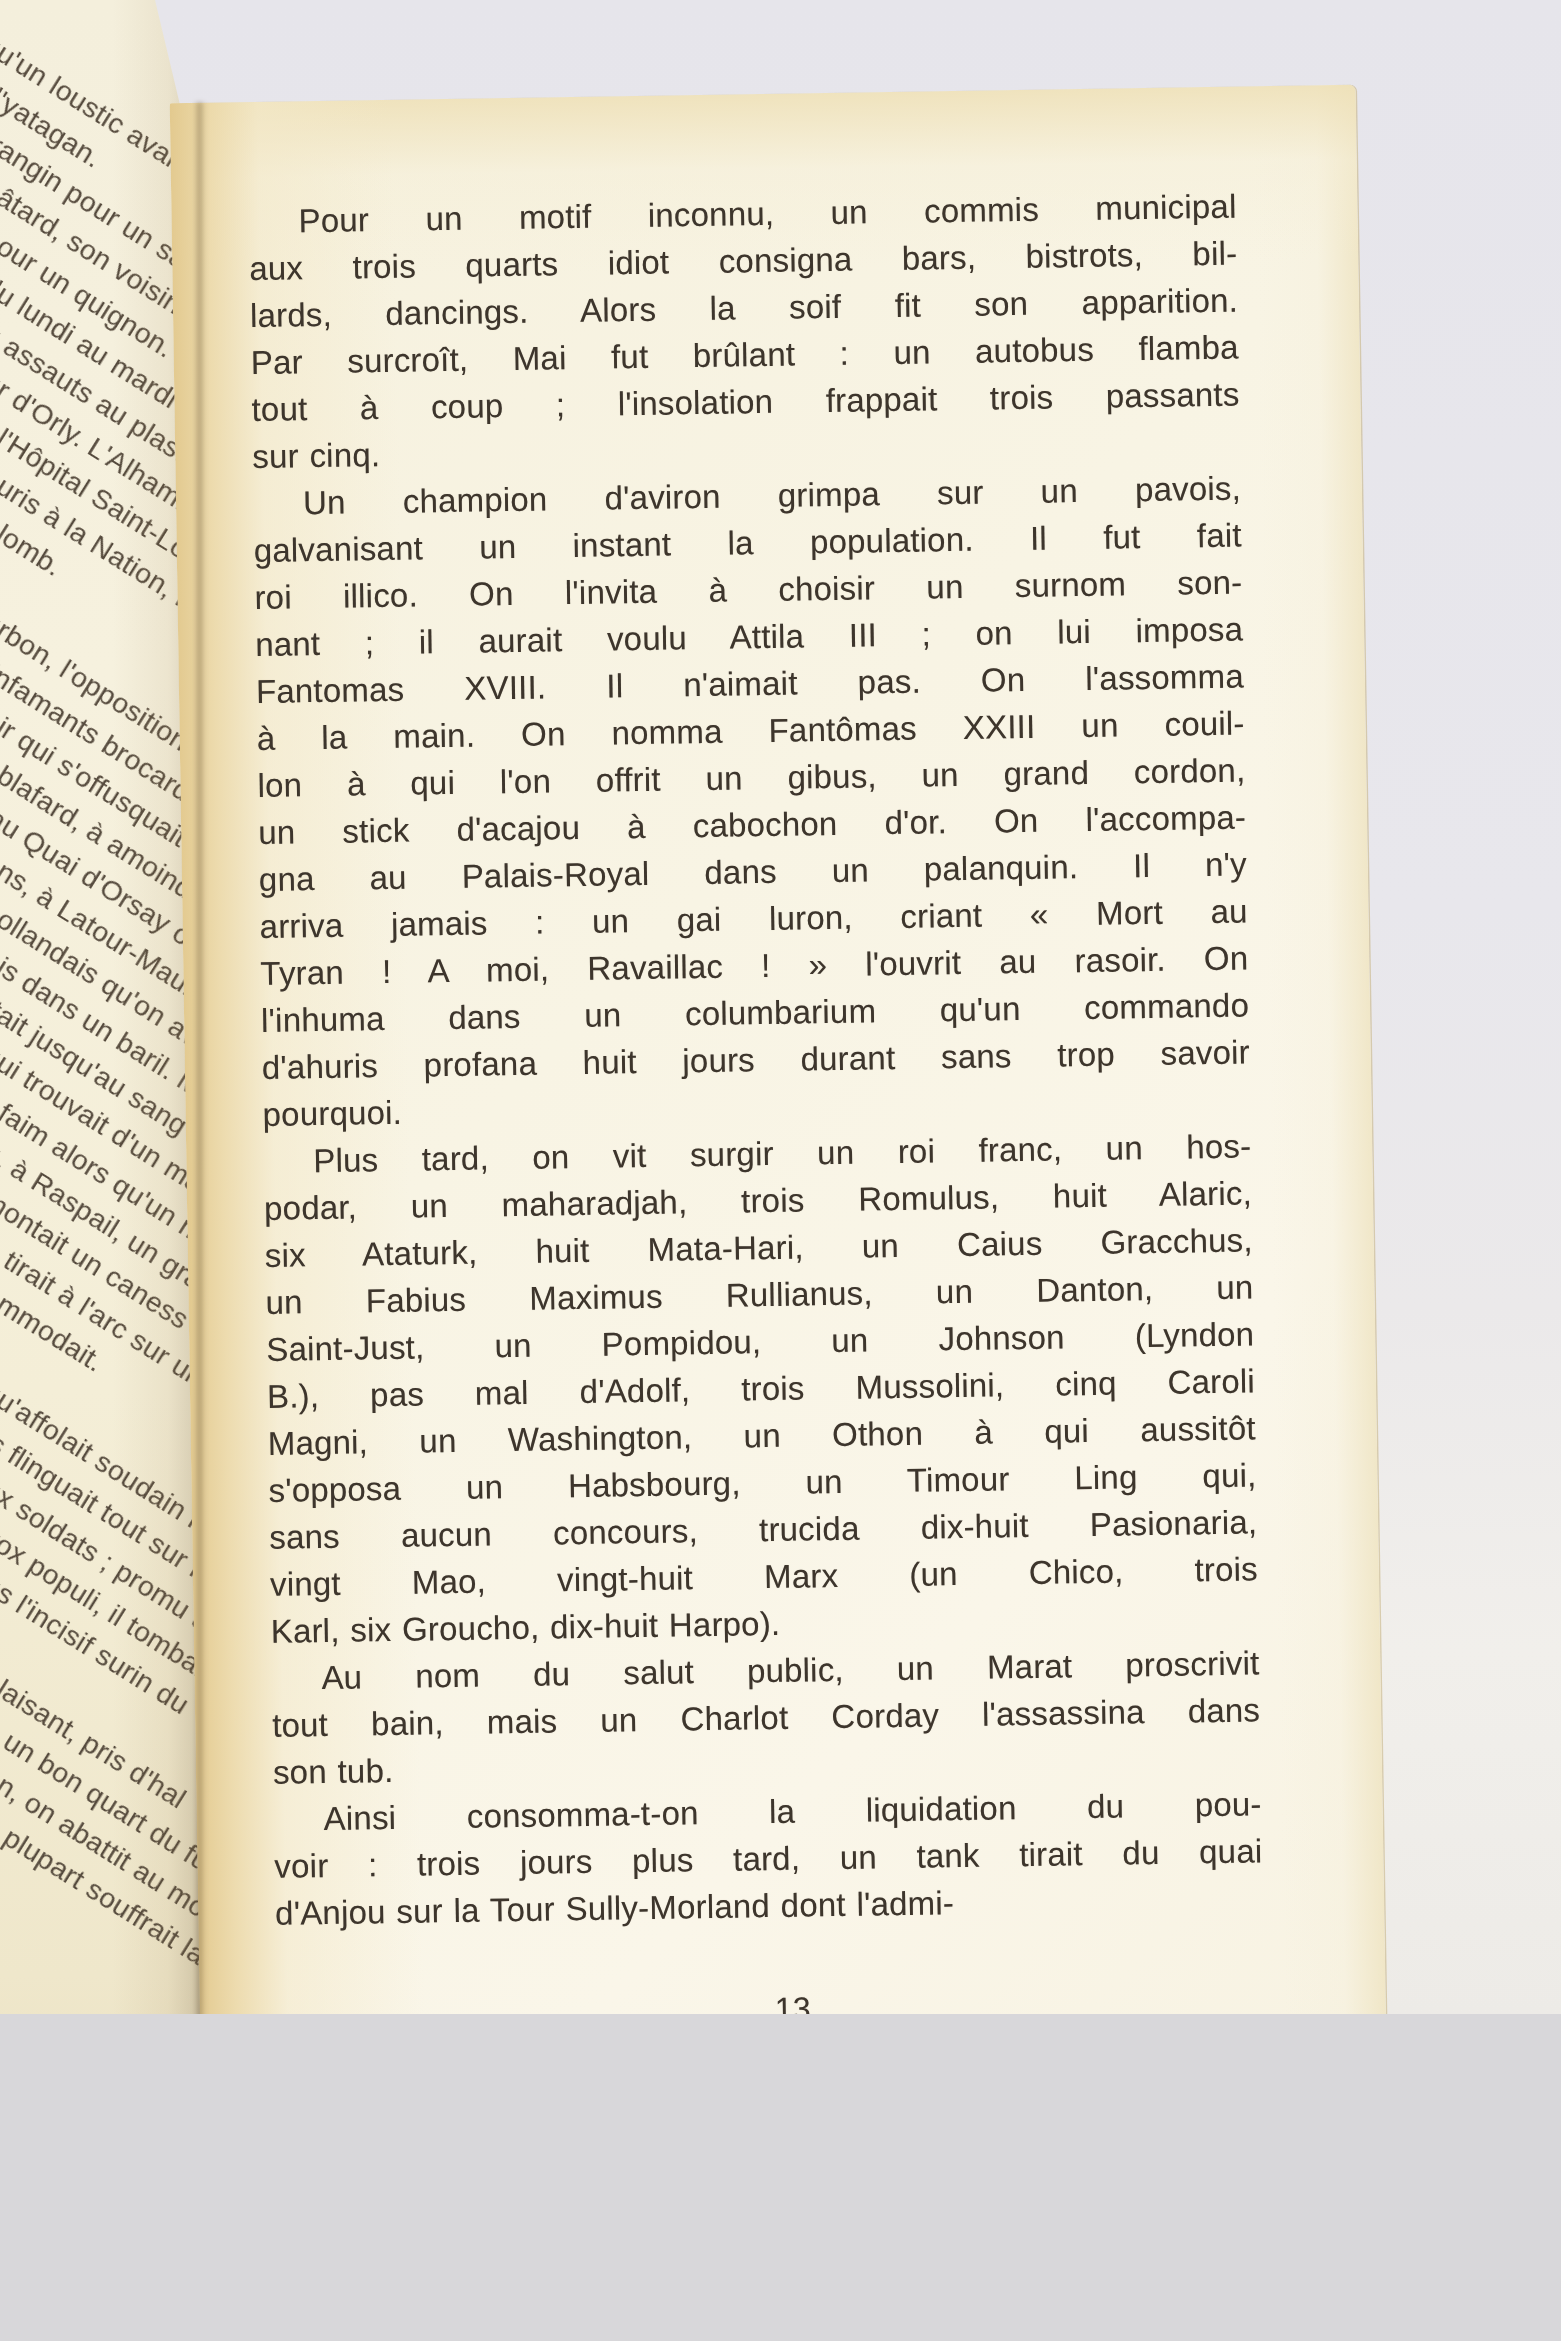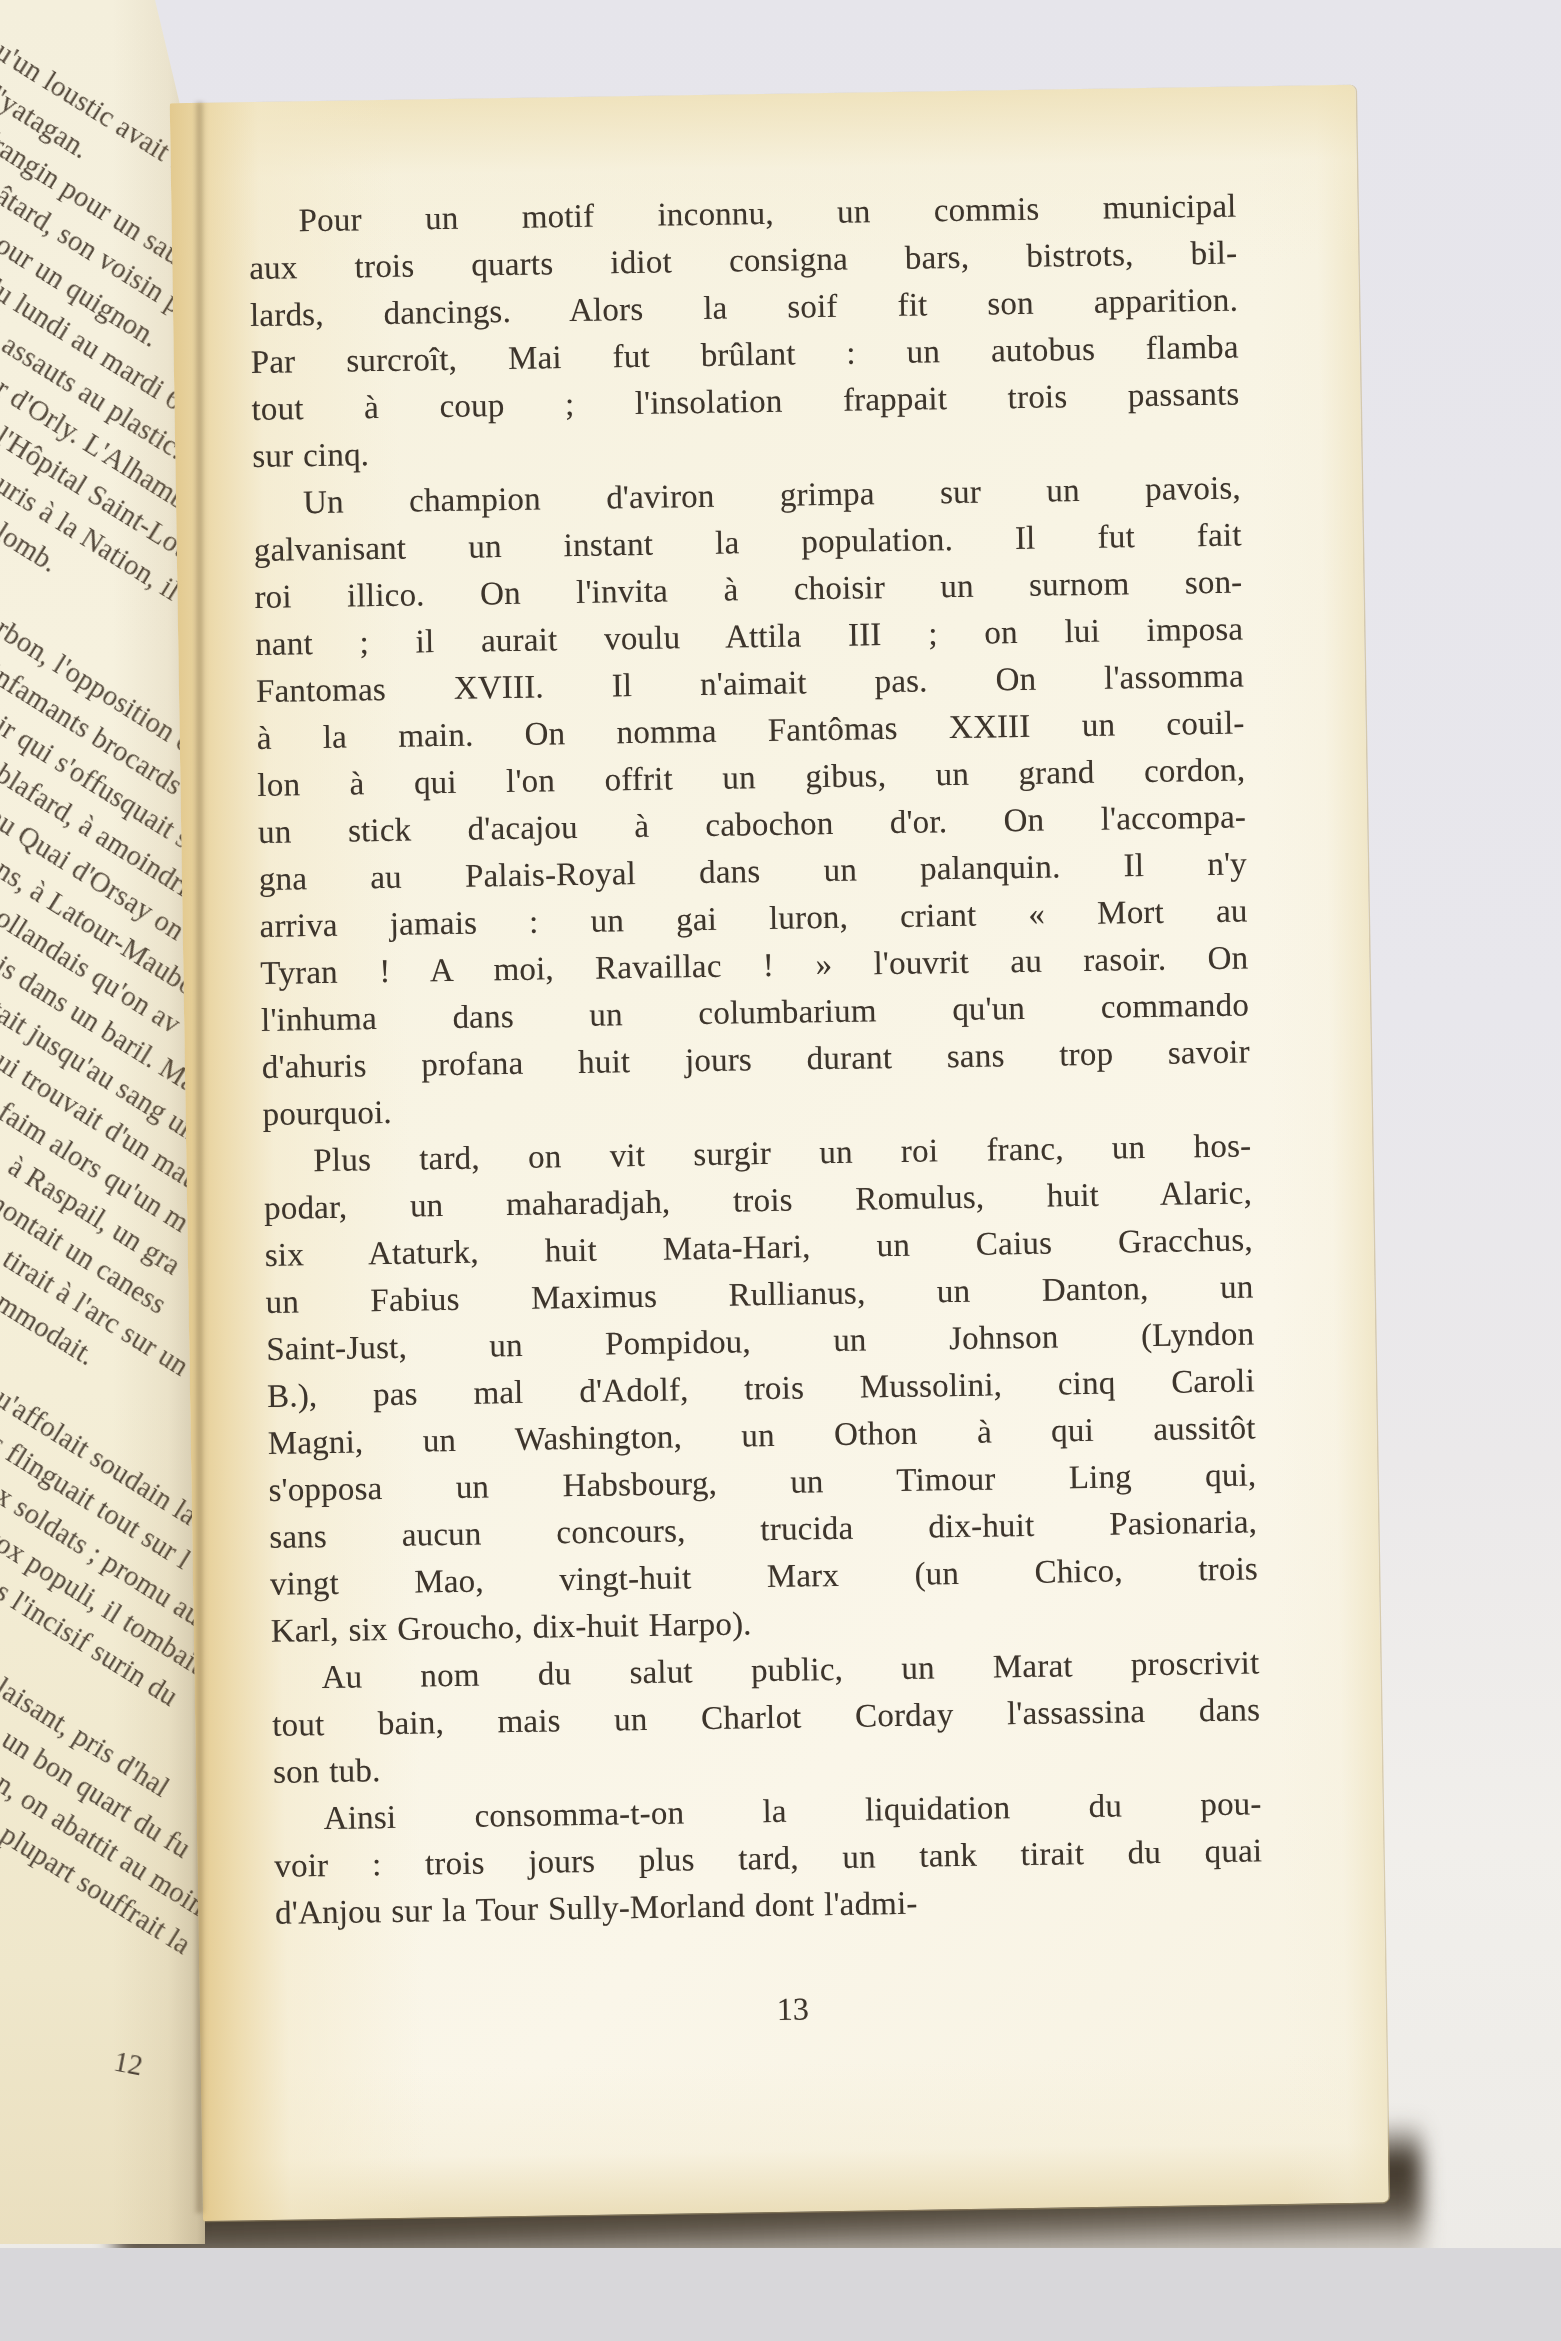--- a/index.html
+++ b/index.html
@@ -1,21 +1,21 @@
 <!DOCTYPE html>
 <html style="font-size:11px"><head>
 <meta charset="utf-8">
 <style>
   html,body{margin:0;padding:0;background:#d8d7da;}
   .scene{
     position:relative;
-    width:1561px;height:2248px;
+    width:1561px;height:2014px;
     overflow:hidden;
     background:linear-gradient(180deg,#e6e5eb 0%,#e8e7ec 45%,#ebe9ea 65%,#f1efeb 82%,#edebe7 100%);
-    font-family:Liberation Serif, serif;
+    font-family:Liberation Sans, sans-serif;
   }
   
   .book-shadow{
     position:absolute;left:115px;top:2140px;width:1308px;height:152px;
     background:linear-gradient(180deg,rgba(40,30,18,0) 0%,rgba(42,32,19,0.9) 28%,rgba(52,41,26,0.8) 55%,rgba(90,74,52,0.3) 80%,rgba(90,74,52,0) 100%);
     filter:blur(10.2px);
     transform:rotate(-1.8deg);
   }
   
   .left-page{

